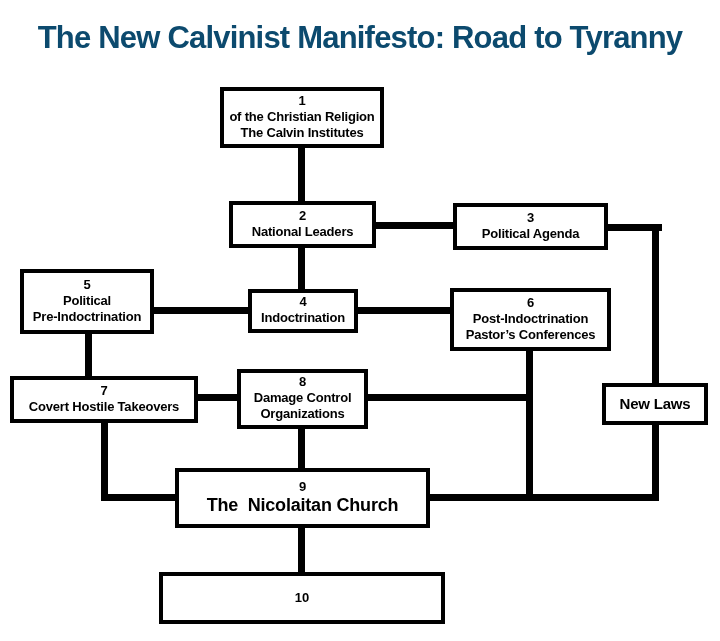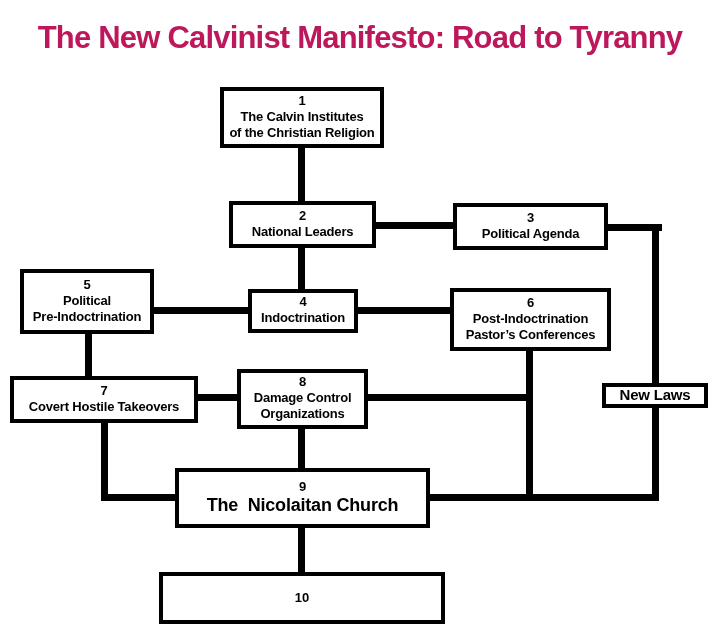--- a/index.html
+++ b/index.html
@@ -17,21 +17,21 @@
   }
   .title {
     position: absolute;
     left: 0;
     right: 0;
     top: 20px;
     text-align: center;
     font-size: 31px;
     font-weight: bold;
     letter-spacing: -0.8px;
-    color: #be185d;
+    color: #0c4a6e;
     white-space: nowrap;
   }
   .conn {
     position: absolute;
     background: #000000;
   }
   .box {
     position: absolute;
     box-sizing: border-box;
     border: 4px solid #000000;
@@ -83,22 +83,22 @@
   <div class="conn" style="left:606px;top:224px;width:56px;height:7px"></div>
   <div class="conn" style="left:652px;top:224px;width:7px;height:277px"></div>
   <div class="conn" style="left:428px;top:494px;width:231px;height:7px"></div>
   <div class="conn" style="left:101px;top:421px;width:7px;height:80px"></div>
   <div class="conn" style="left:101px;top:494px;width:77px;height:7px"></div>
   <div class="conn" style="left:298px;top:426px;width:7px;height:46px"></div>
   <div class="conn" style="left:298px;top:524px;width:7px;height:52px"></div>
 
   <div class="box" style="left:220px;top:87px;width:164px;height:61px">
     <div class="num">1</div>
+    <div class="line">of the Christian Religion</div>
     <div class="line">The Calvin Institutes</div>
-    <div class="line">of the Christian Religion</div>
   </div>
 
   <div class="box" style="left:229px;top:201px;width:147px;height:47px">
     <div class="num">2</div>
     <div class="line">National Leaders</div>
   </div>
 
   <div class="box" style="left:453px;top:203px;width:155px;height:47px">
     <div class="num">3</div>
     <div class="line">Political Agenda</div>
@@ -125,21 +125,21 @@
     <div class="num">7</div>
     <div class="line">Covert Hostile Takeovers</div>
   </div>
 
   <div class="box" style="left:237px;top:369px;width:131px;height:60px">
     <div class="num">8</div>
     <div class="line">Damage Control</div>
     <div class="line">Organizations</div>
   </div>
 
-  <div class="box" style="left:602px;top:383px;width:106px;height:25px" id="box-newlaws">
+  <div class="box" style="left:602px;top:383px;width:106px;height:42px" id="box-newlaws">
     <div class="line">New Laws</div>
   </div>
 
   <div class="box" style="left:175px;top:468px;width:255px;height:60px">
     <div class="num">9</div>
     <div class="line big">The  Nicolaitan Church</div>
   </div>
 
   <div class="box" style="left:159px;top:572px;width:286px;height:52px">
     <div class="num">10</div>

